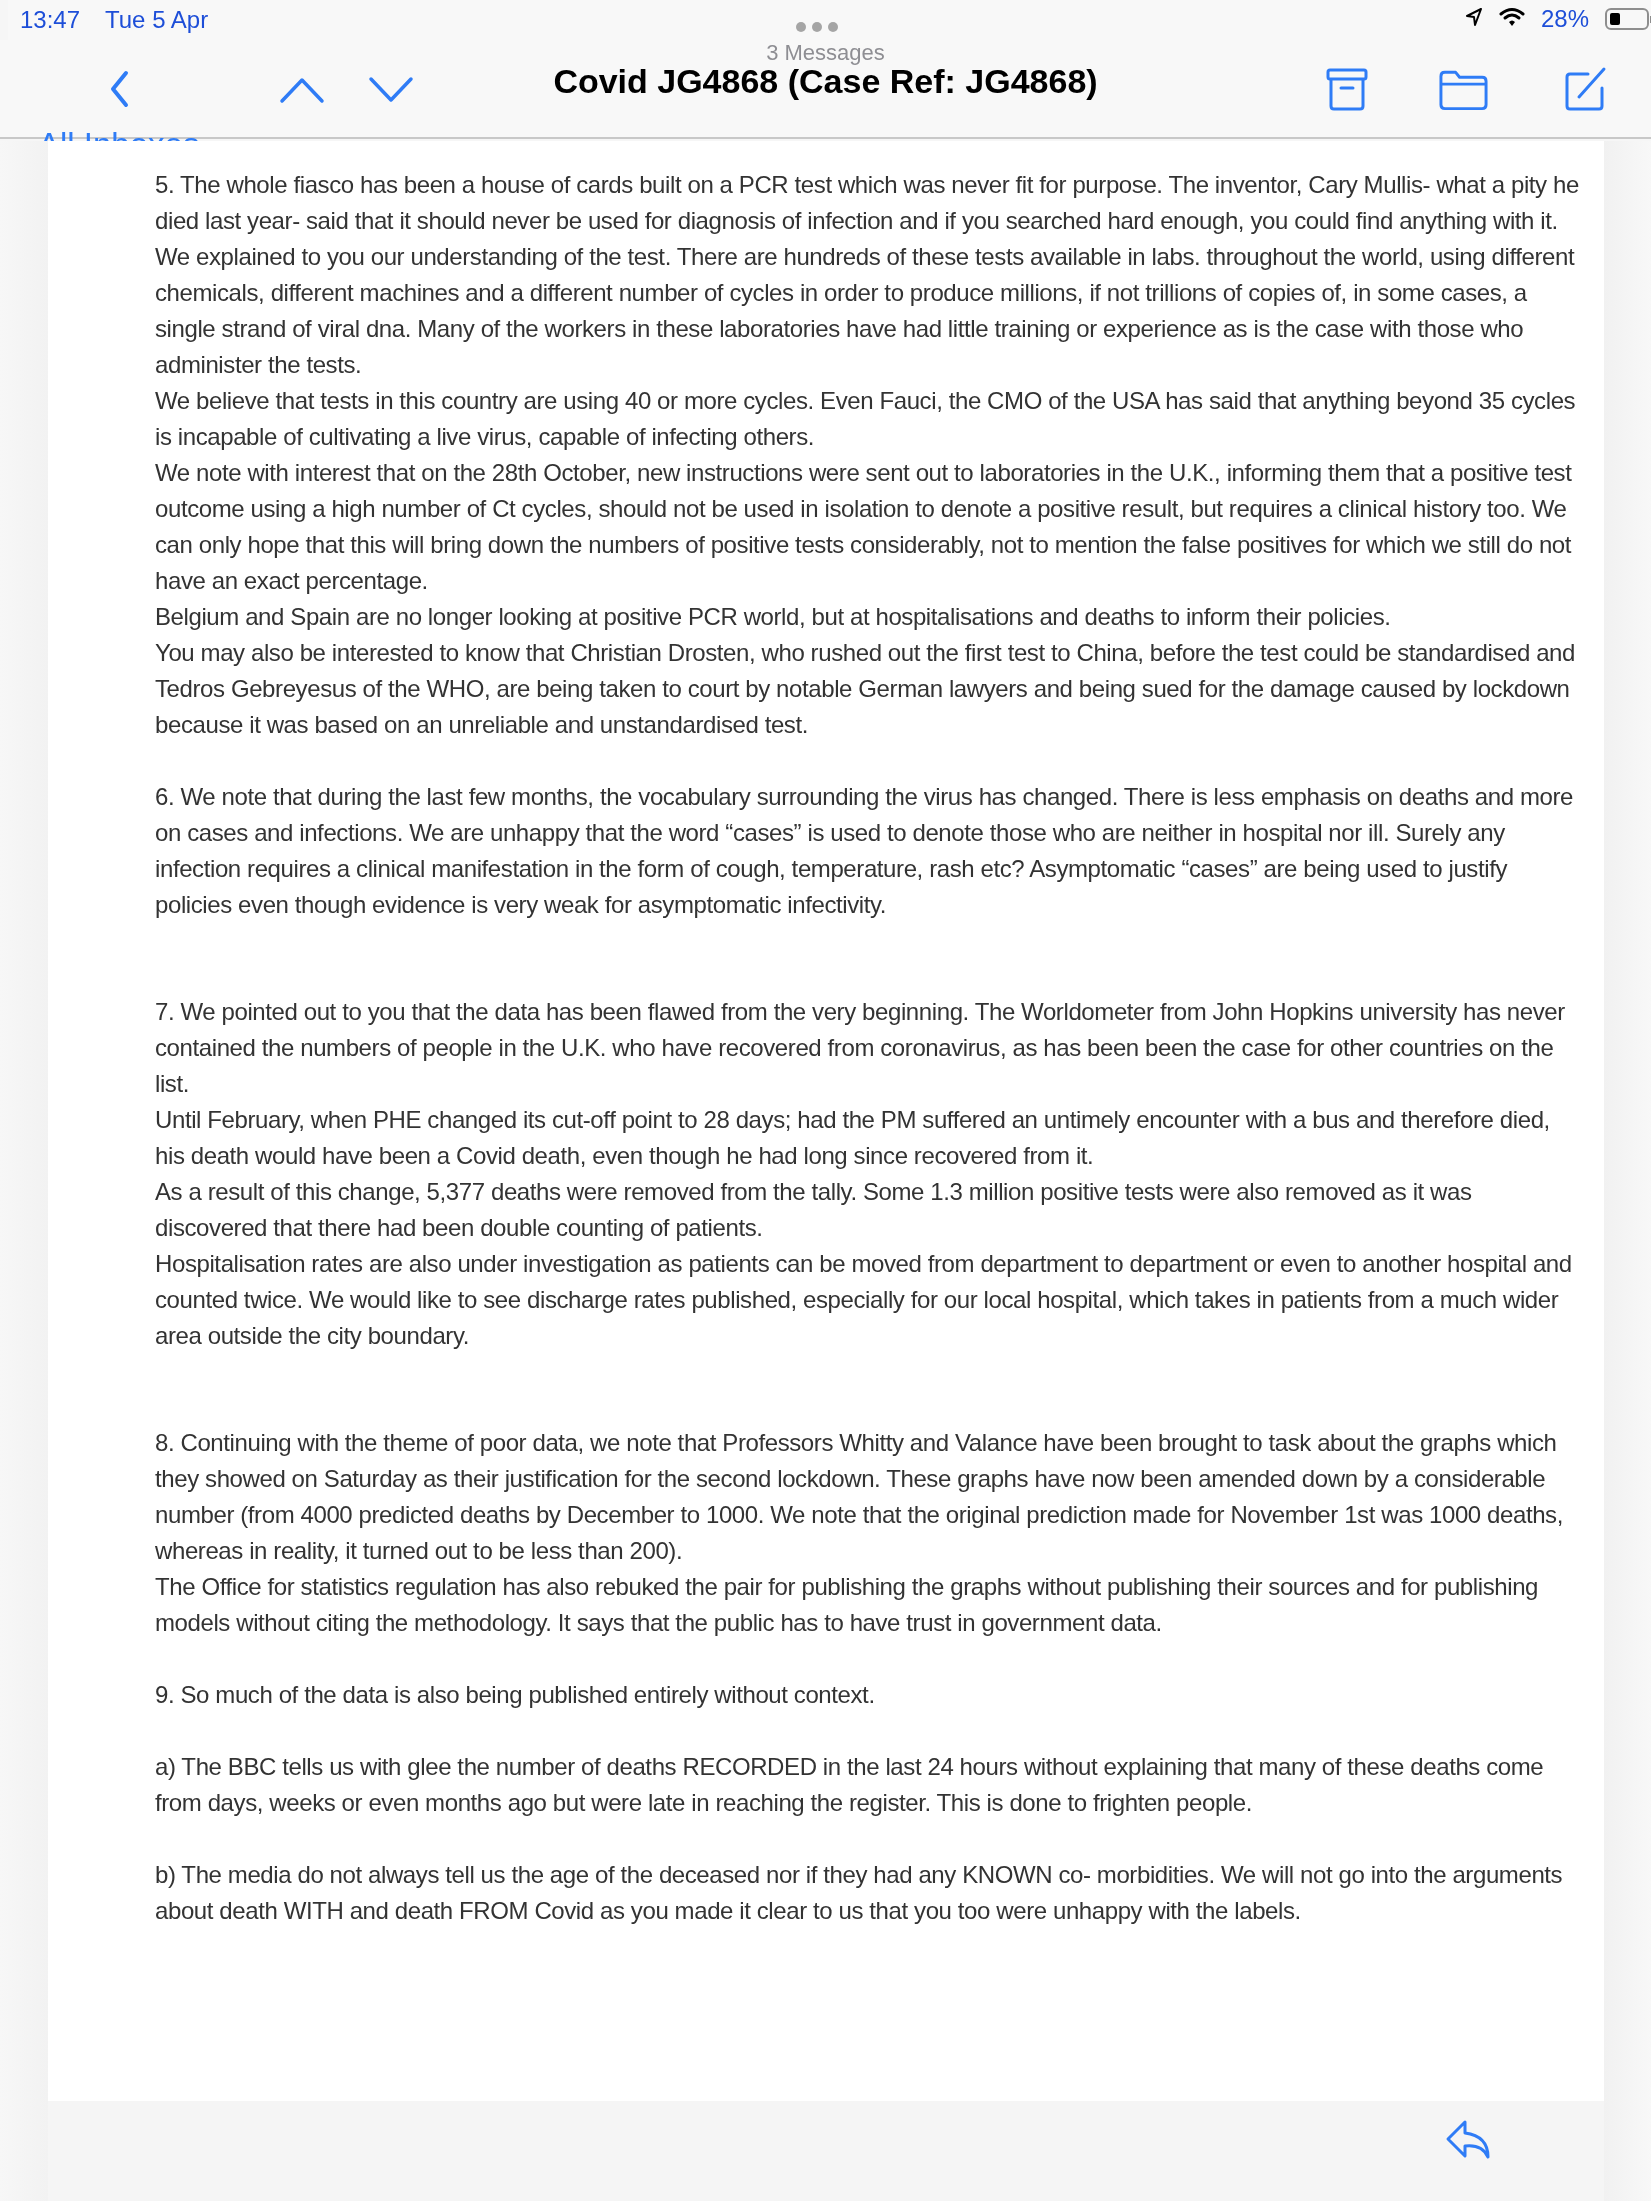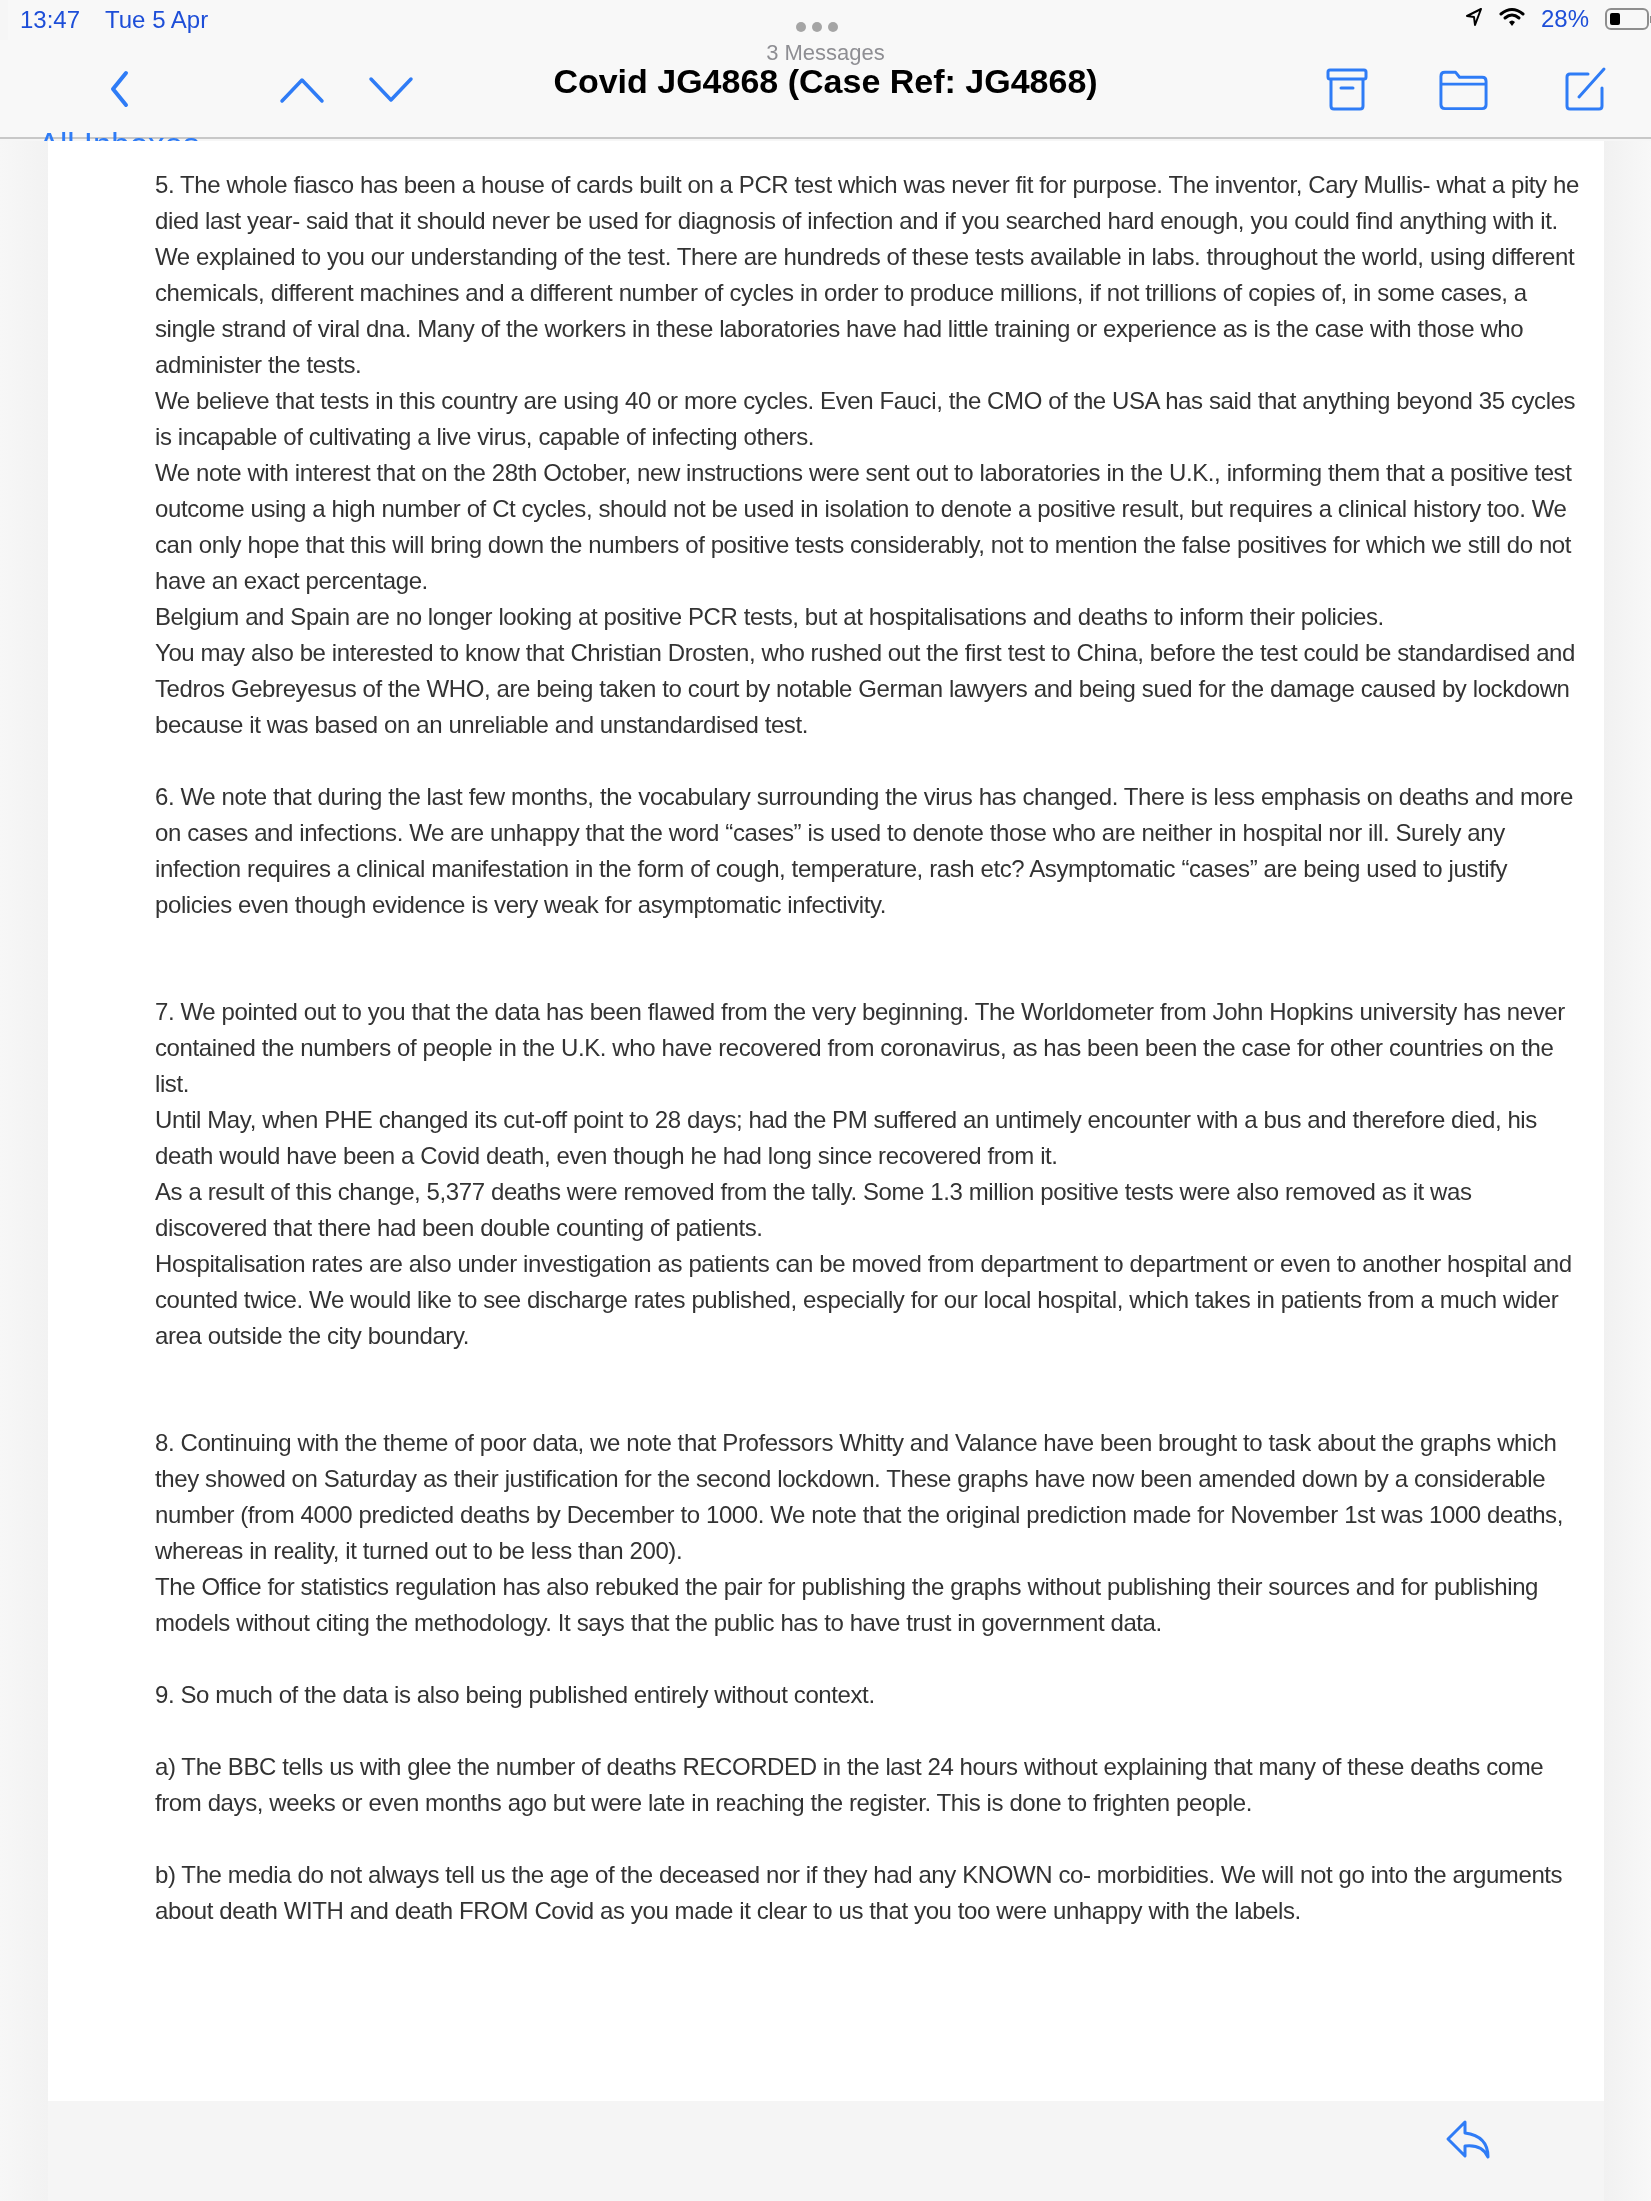--- a/index.html
+++ b/index.html
@@ -136,27 +136,27 @@
 
 <div class="shade-left"></div>
 <div class="shade-right"></div>
 
 <div class="content">
   <div class="body-text">
     <p>5. The whole fiasco has been a house of cards built on a PCR test which was never fit for purpose. The inventor, Cary Mullis- what a pity he died last year- said that it should never be used for diagnosis of infection and if you searched hard enough, you could find anything with it.</p>
     <p>We explained to you our understanding of the test. There are hundreds of these tests available in labs. throughout the world, using different chemicals, different machines and a different number of cycles in order to produce millions, if not trillions of copies of, in some cases, a single strand of viral dna. Many of the workers in these laboratories have had little training or experience as is the case with those who administer the tests.</p>
     <p>We believe that tests in this country are using 40 or more cycles. Even Fauci, the CMO of the USA has said that anything beyond 35 cycles is incapable of cultivating a live virus, capable of infecting others.</p>
     <p>We note with interest that on the 28th October, new instructions were sent out to laboratories in the U.K., informing them that a positive test outcome using a high number of Ct cycles, should not be used in isolation to denote a positive result, but requires a clinical history too. We can only hope that this will bring down the numbers of positive tests considerably, not to mention the false positives for which we still do not have an exact percentage.</p>
-    <p>Belgium and Spain are no longer looking at positive PCR tests, but at hospitalisations and deaths to inform their policies.</p>
+    <p>Belgium and Spain are no longer looking at positive PCR world, but at hospitalisations and deaths to inform their policies.</p>
     <p>You may also be interested to know that Christian Drosten, who rushed out the first test to China, before the test could be standardised and Tedros Gebreyesus of the WHO, are being taken to court by notable German lawyers and being sued for the damage caused by lockdown because it was based on an unreliable and unstandardised test.</p>
     <div class="gap1"></div>
     <p>6. We note that during the last few months, the vocabulary surrounding the virus has changed. There is less emphasis on deaths and more on cases and infections. We are unhappy that the word “cases” is used to denote those who are neither in hospital nor ill. Surely any infection requires a clinical manifestation in the form of cough, temperature, rash etc? Asymptomatic “cases” are being used to justify policies even though evidence is very weak for asymptomatic infectivity.</p>
     <div class="gap2"></div>
     <p>7. We pointed out to you that the data has been flawed from the very beginning. The Worldometer from John Hopkins university has never contained the numbers of people in the U.K. who have recovered from coronavirus, as has been been the case for other countries on the list.</p>
-    <p>Until May, when PHE changed its cut-off point to 28 days; had the PM suffered an untimely encounter with a bus and therefore died, his death would have been a Covid death, even though he had long since recovered from it.</p>
+    <p>Until February, when PHE changed its cut-off point to 28 days; had the PM suffered an untimely encounter with a bus and therefore died, his death would have been a Covid death, even though he had long since recovered from it.</p>
     <p>As a result of this change, 5,377 deaths were removed from the tally. Some 1.3 million positive tests were also removed as it was discovered that there had been double counting of patients.</p>
     <p>Hospitalisation rates are also under investigation as patients can be moved from department to department or even to another hospital and counted twice. We would like to see discharge rates published, especially for our local hospital, which takes in patients from a much wider area outside the city boundary.</p>
     <div class="gap2"></div>
     <p>8. Continuing with the theme of poor data, we note that Professors Whitty and Valance have been brought to task about the graphs which they showed on Saturday as their justification for the second lockdown. These graphs have now been amended down by a considerable number (from 4000 predicted deaths by December to 1000. We note that the original prediction made for November 1st was 1000 deaths, whereas in reality, it turned out to be less than 200).</p>
     <p>The Office for statistics regulation has also rebuked the pair for publishing the graphs without publishing their sources and for publishing models without citing the methodology. It says that the public has to have trust in government data.</p>
     <div class="gap1"></div>
     <p>9. So much of the data is also being published entirely without context.</p>
     <div class="gap1"></div>
     <p>a) The BBC tells us with glee the number of deaths RECORDED in the last 24 hours without explaining that many of these deaths come from days, weeks or even months ago but were late in reaching the register. This is done to frighten people.</p>
     <div class="gap1"></div>

